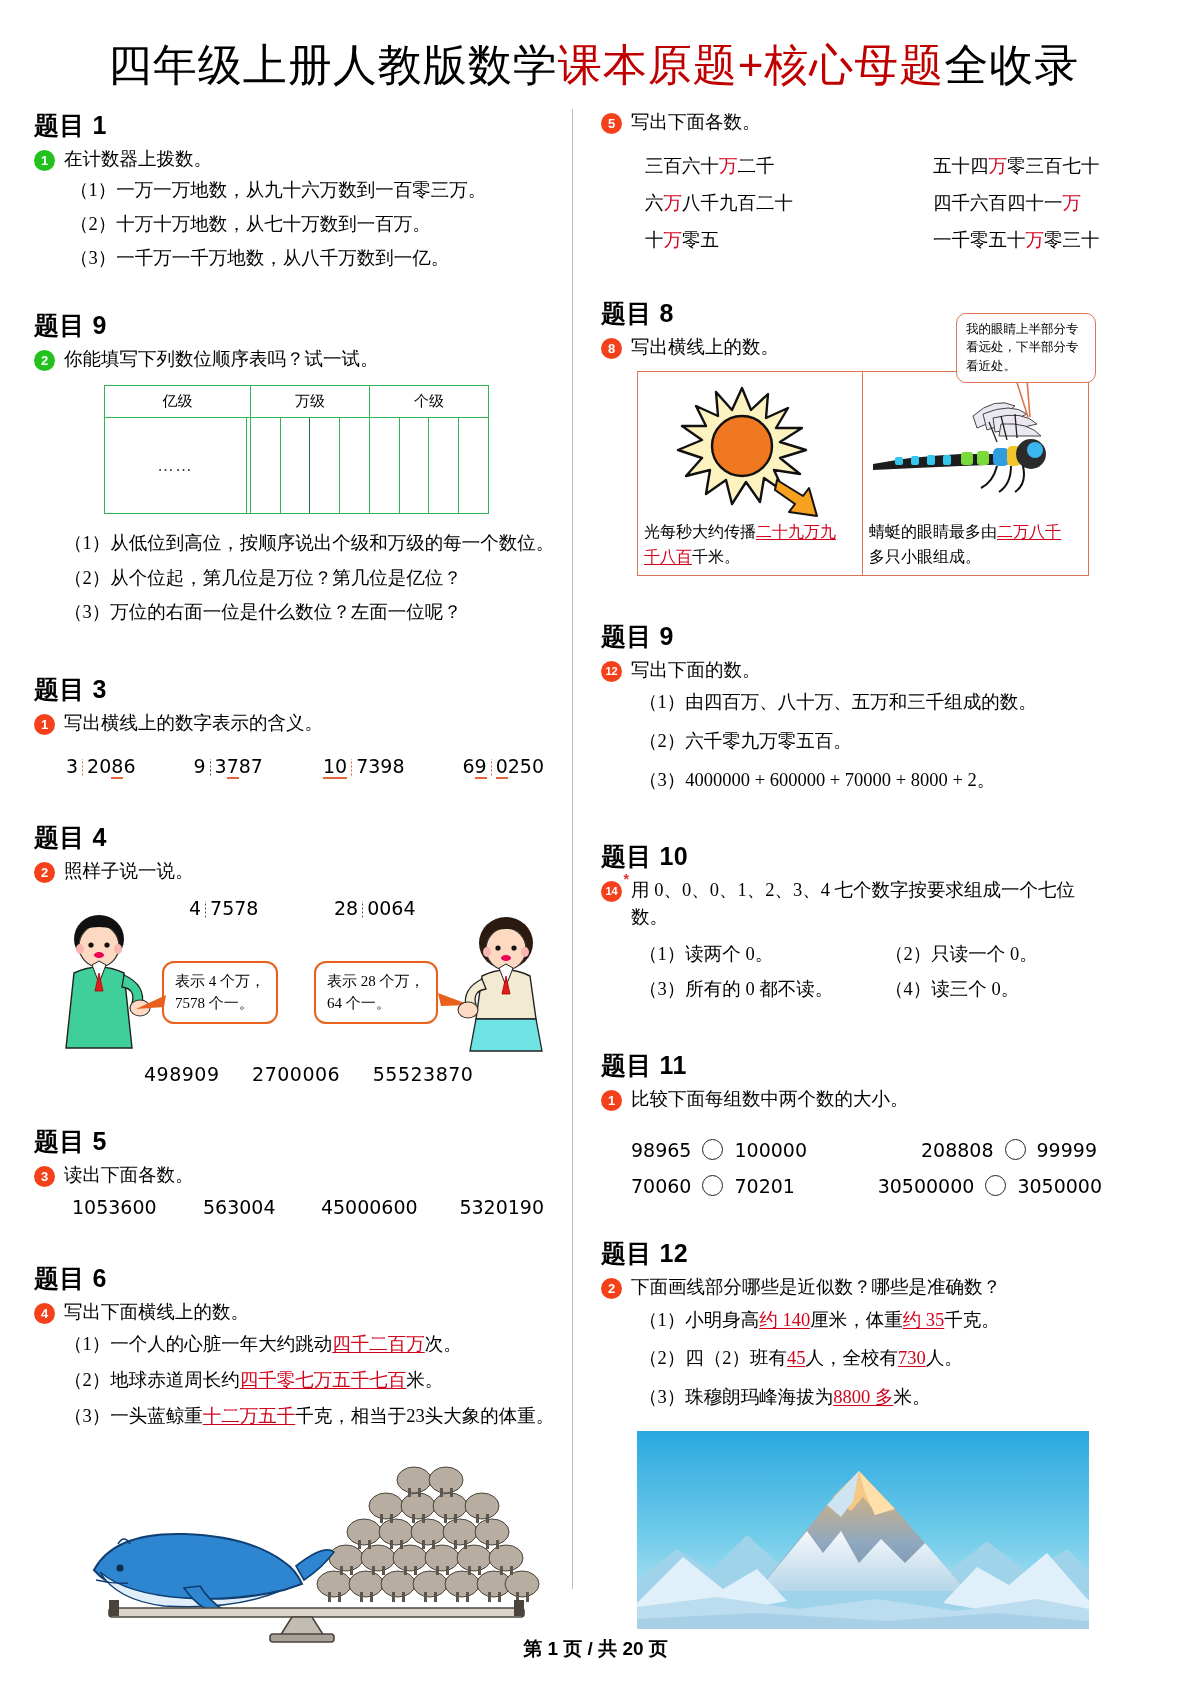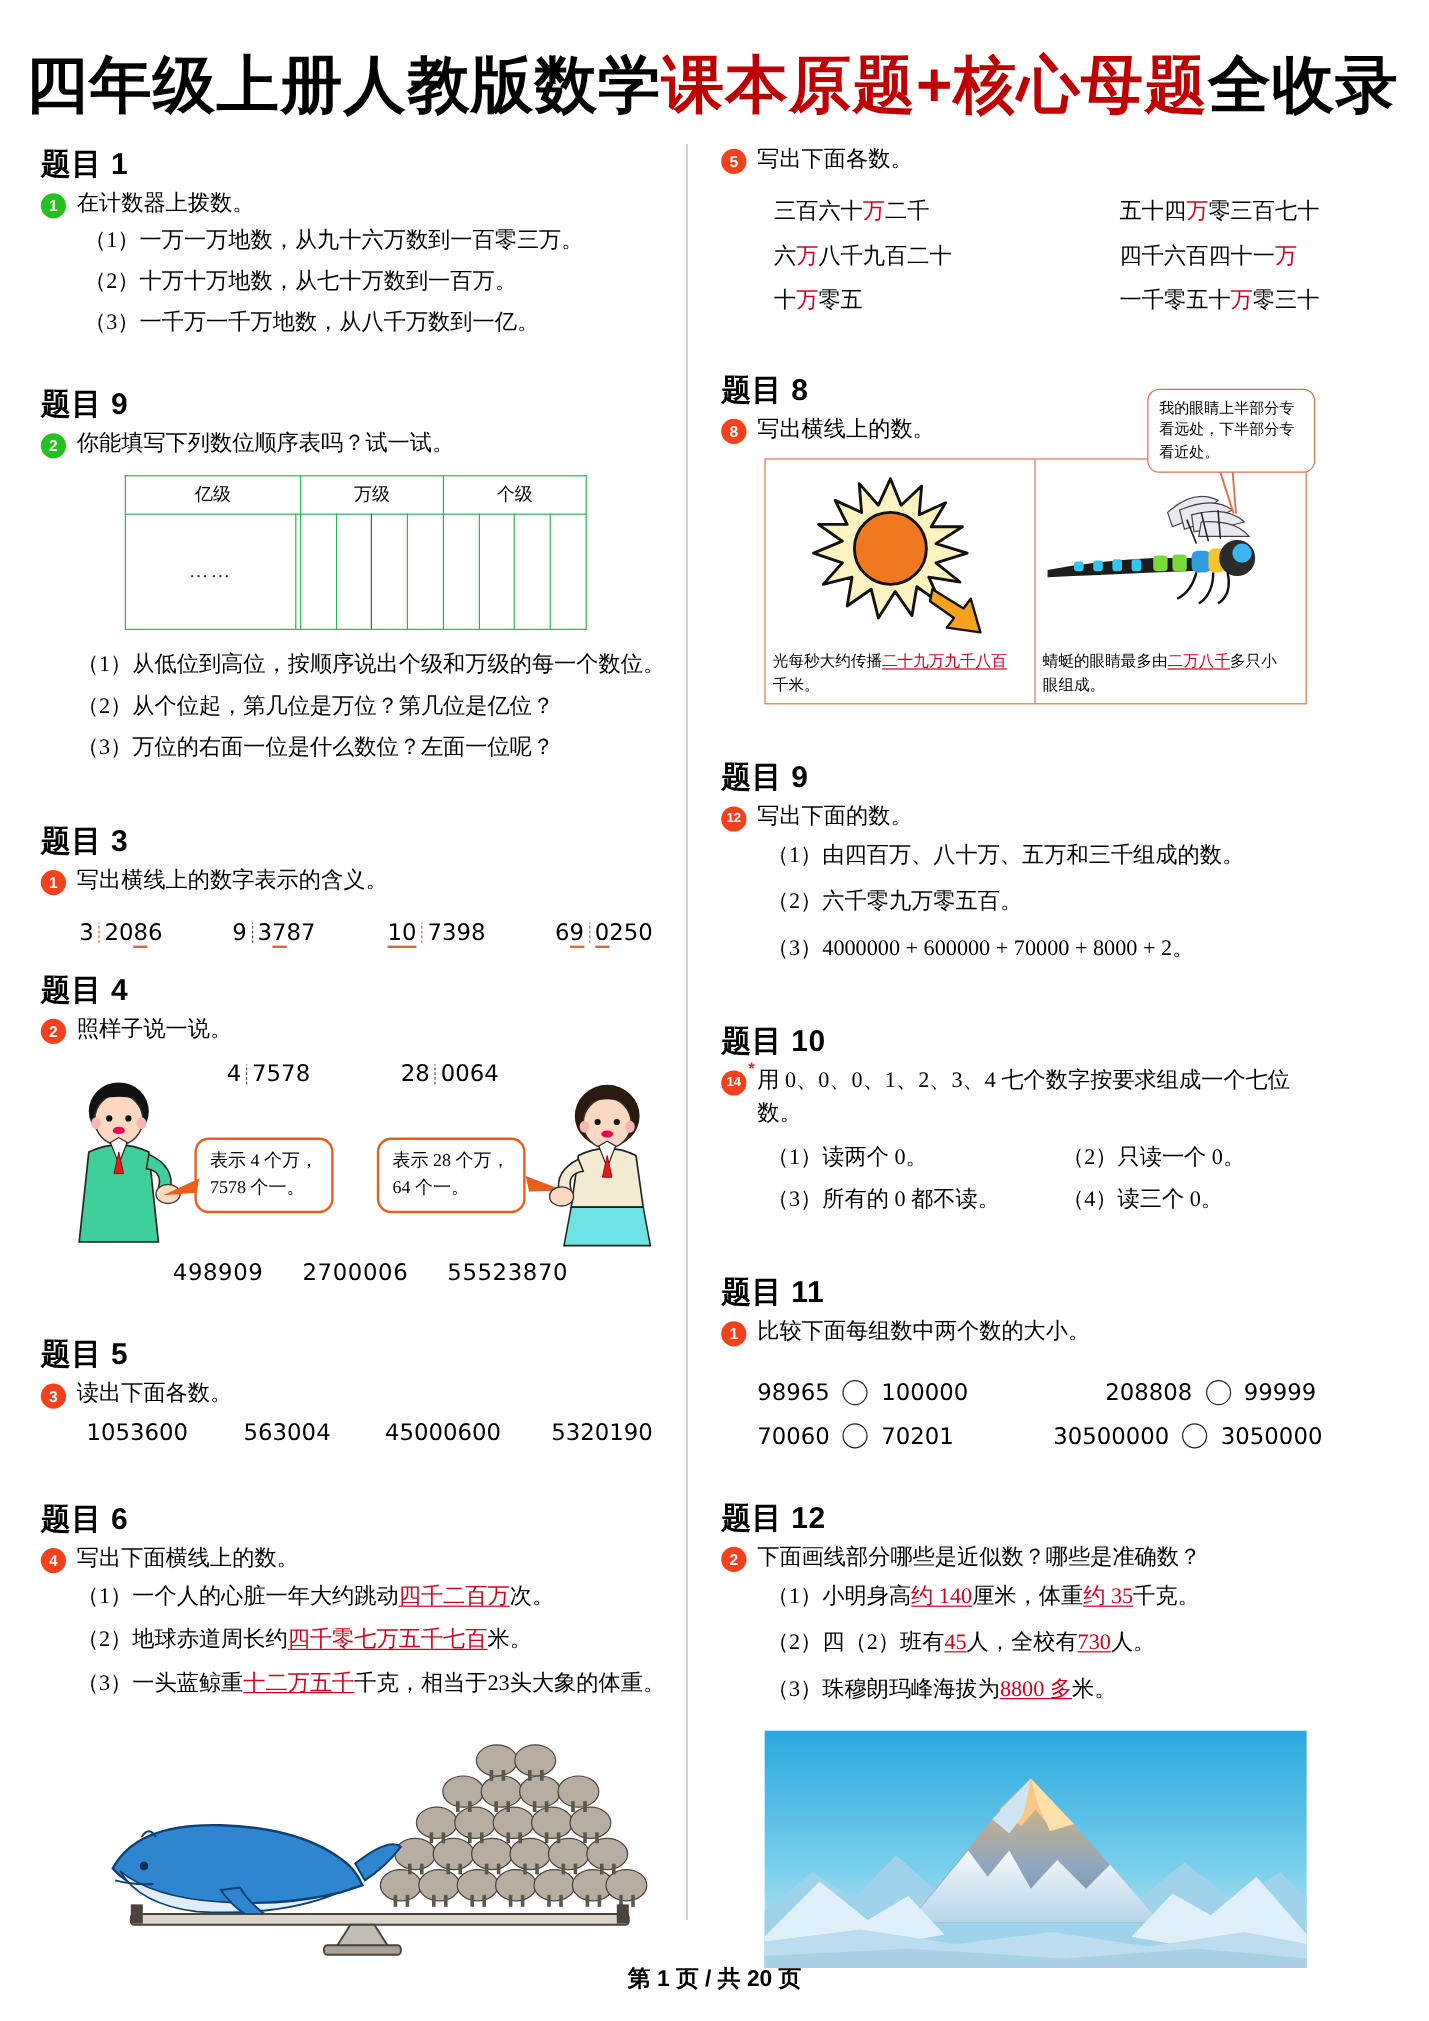--- a/index.html
+++ b/index.html
@@ -11,22 +11,22 @@
     color: #000;
     position: relative;
     overflow: hidden;
   }
   .page { width:1191px; height:1684px; position:relative; padding: 0; }
 
   
   .title {
     text-align: center;
     font-family: "Liberation Sans", "DejaVu Sans", sans-serif;
-    font-weight: 700;
-    font-size: 52px;
+    font-weight: 400;
+    font-size: 44px;
     letter-spacing: 1px;
     padding: 36px 4px 14px 0;
     white-space: nowrap;
   }
   .title .red { color: #c00000; }
 
   
   .columns {
     display: flex;
     padding: 0 34px 0 34px;
@@ -145,21 +145,21 @@
     position:relative;
     border: 1.6px solid #d9744f;
     width: 452px; height: 205px;
     margin: 10px 0 0 36px;
     display:flex;
   }
   .panel8 .half { width:50%; position:relative; }
   .panel8 .half.first { border-right: 1.6px solid #d9744f; }
   .cap8 {
     position:absolute; bottom:4px; left:6px; right:14px;
-    font-size: 13px; line-height:1.55;
+    font-size: 16px; line-height:1.55;font-family:Liberation Mono, monospace;
   }
   .bubble8 {
     position:absolute; right: 6px; top: -58px;
     border:1.4px solid #d9744f; border-radius:10px;
     background:#fff; padding:6px 9px; font-size:12.5px; line-height:1.5;
     width: 140px;
     z-index: 5;
   }
 
   
@@ -251,21 +251,21 @@
           <div class="stem-text">写出横线上的数字表示的含义。</div>
         </div>
         <div class="numrow" style="margin-top:18px; margin-left:32px;">
           <span class="splitnum item" style="width:128px;">3<span class="dotsep"></span>20<span class="und">8</span>6</span>
           <span class="splitnum item" style="width:130px;">9<span class="dotsep gray"></span>3<span class="und">7</span>87</span>
           <span class="splitnum item" style="width:140px;"><span class="und">10</span><span class="dotsep"></span>7398</span>
           <span class="splitnum item">6<span class="und">9</span><span class="dotsep"></span><span class="und">0</span>250</span>
         </div>
       </div>
 
-      <div class="prob" style="margin-top:20px;">
+      <div class="prob" style="margin-top:44px;">
         <div class="prob-title">题目 4</div>
         <div class="stem">
           <div class="badge orange">2</div>
           <div class="stem-text">照样子说一说。</div>
         </div>
 
         <div class="t4wrap">
 
           <div class="t4-num" style="left:155px; top:6px;"><span>4</span><span class="dotsep gray"></span><span>7578</span></div>
           <div class="t4-num" style="left:300px; top:6px;"><span>28</span><span class="dotsep gray"></span><span>0064</span></div>

